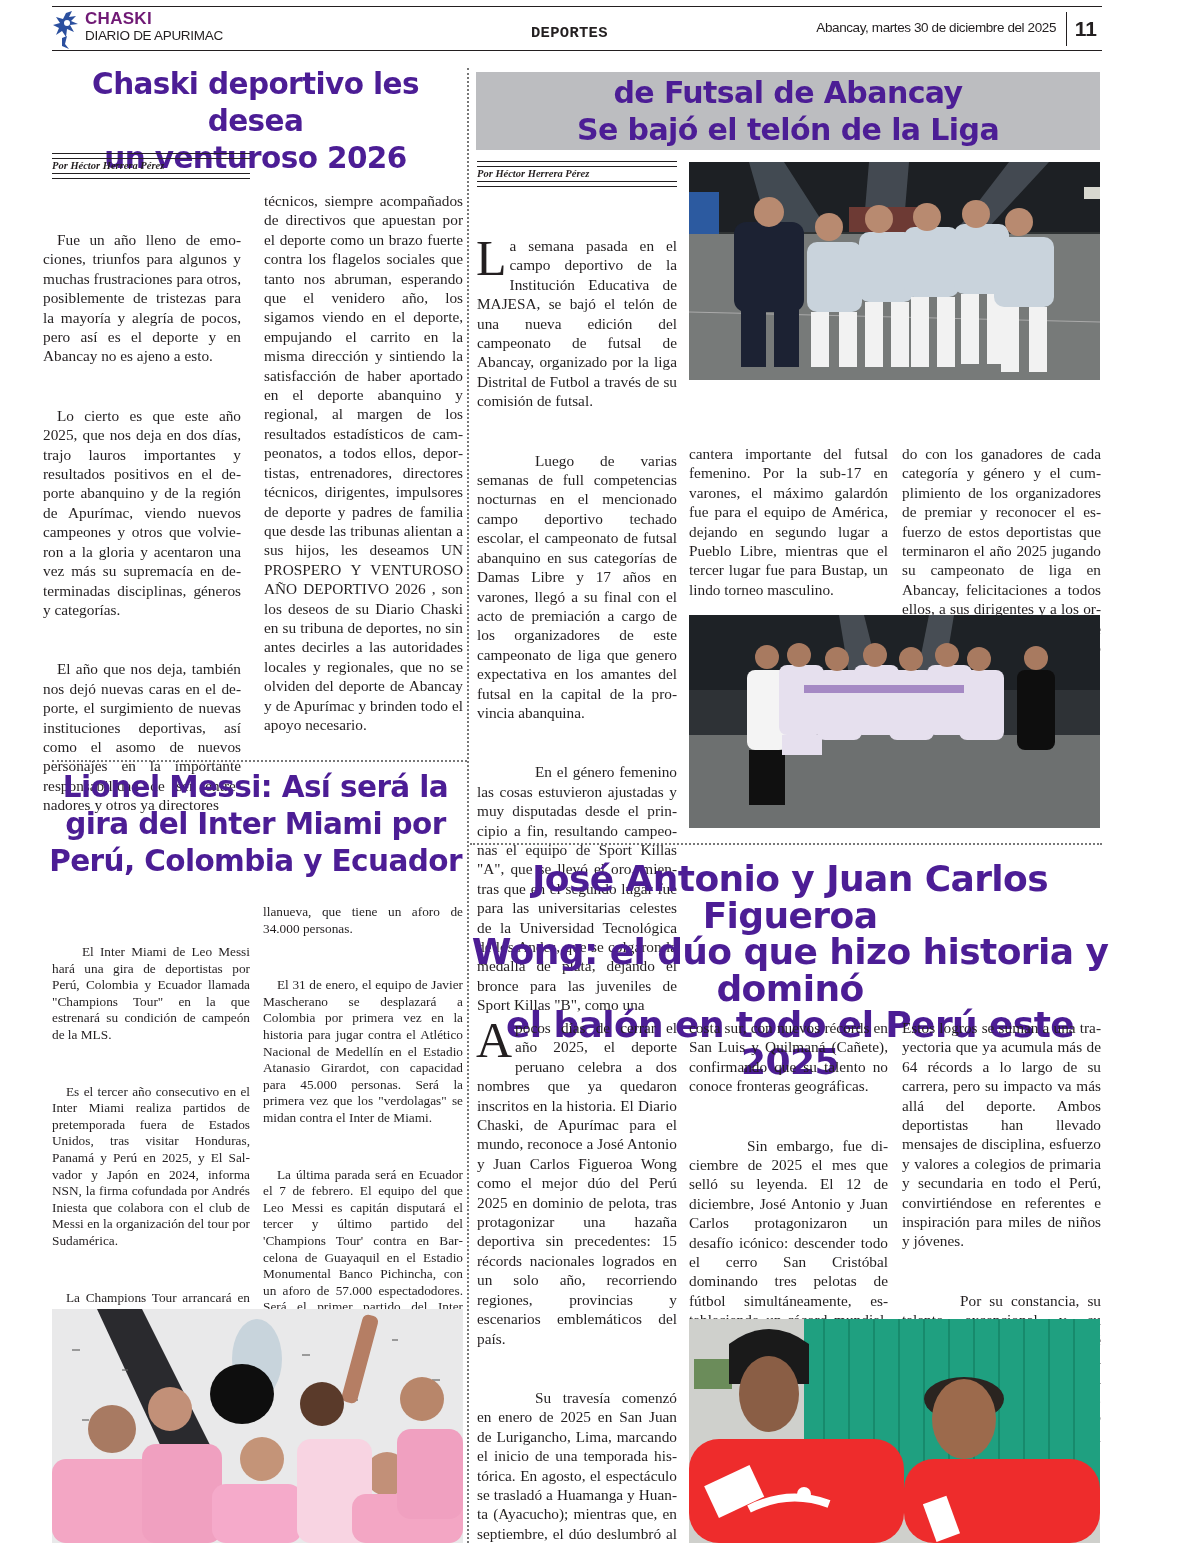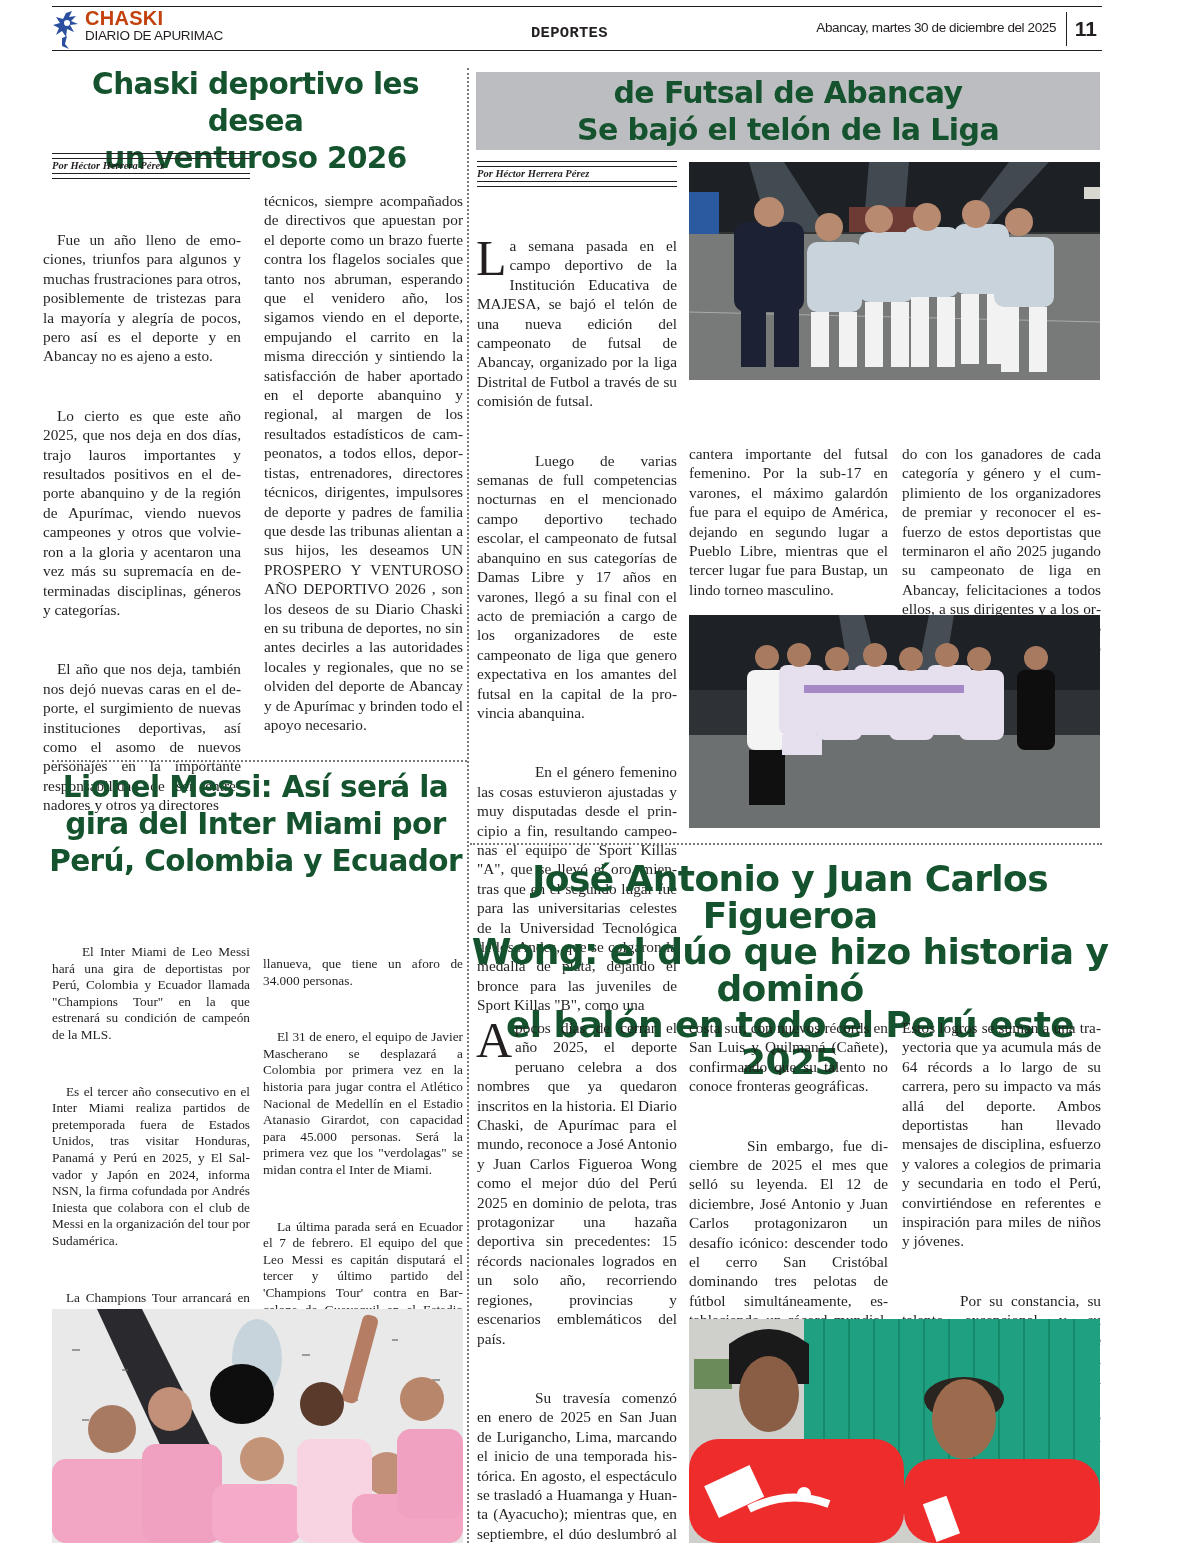--- a/index.html
+++ b/index.html
@@ -3,29 +3,29 @@
 <meta charset="utf-8">
 <style>
   * { box-sizing: border-box; margin: 0; padding: 0; }
   html, body { width: 1200px; height: 1545px; background: #fff; overflow: hidden; }
   body { position: relative; font-family: "Liberation Serif", "DejaVu Serif", serif; color: #231f20; }
 
   
   .masthead { position: absolute; left: 52px; top: 6px; width: 1050px; height: 45px; border-top: 1.5px solid #231f20; border-bottom: 1.5px solid #231f20; }
   .logo { position: absolute; left: 0; top: 3px; width: 30px; height: 40px; }
   .brand { position: absolute; left: 33px; top: 2px; font-family: "Liberation Sans", sans-serif; }
-  .brand-name { font-size: 20px; font-weight: bold; line-height: 19px; color: #c2410c; letter-spacing: 0.3px; }
+  .brand-name { font-size: 17px; font-weight: bold; line-height: 19px; color: #701a75; letter-spacing: 0.3px; }
   .brand-sub { font-size: 13.5px; line-height: 15px; color: #231f20; letter-spacing: -0.3px; }
   .section { position: absolute; left: 479px; top: 17px; font-family: Liberation Mono, monospace; font-weight: bold; font-size: 15.5px; letter-spacing: 0.3px; }
   .dateline { position: absolute; right: 46px; top: 13px; font-family: "Liberation Sans", sans-serif; font-size: 13.5px; letter-spacing: -0.4px; }
   .page-sep { position: absolute; right: 35px; top: 5px; width: 1.5px; height: 34px; background: #231f20; }
   .page-num { position: absolute; right: 5px; top: 10px; font-family: "Liberation Sans", sans-serif; font-weight: bold; font-size: 21px; }
 
   
-  .headline { position: absolute; font-family: "DejaVu Sans", sans-serif; font-weight: bold; color: #14532d; text-align: center; letter-spacing: -0.6px; }
+  .headline { position: absolute; font-family: "DejaVu Sans", sans-serif; font-weight: bold; color: #4c1d95; text-align: center; letter-spacing: -0.6px; }
   .byline-box { position: absolute; height: 26px; }
   .byline-box::before, .byline-box::after { content: ""; position: absolute; left: 0; right: 0; height: 4px; border-top: 1.5px solid #231f20; border-bottom: 1.5px solid #231f20; }
   .byline-box::before { top: 0; }
   .byline-box::after { bottom: 0; }
   .byline { position: absolute; left: 0; top: 7px; font-style: italic; font-weight: bold; font-size: 10.5px; }
   .col { position: absolute; font-size: 15.3px; line-height: 19.4px; text-align: justify; hyphens: manual; }
   .col p { text-indent: 14px; margin-bottom: 7px; margin-top: 40px; }
   .col p.noind { text-indent: 0; }
   .col p.bigind { text-indent: 58px; margin-bottom: 0; }
   .col p.tight { margin-bottom: 0; }
@@ -181,21 +181,21 @@
   <h1 class="headline" style="left:48px; top:769px; width:415px; font-size:29.5px; line-height:37px;">
     <span style="display:block">Lionel Messi: Así será la</span>
     <span style="display:block">gira del Inter Miami por</span>
     <span style="display:block">Perú, Colombia y Ecuador</span>
   </h1>
   <div class="col small" style="left:52px; top:904px; width:198px;">
     <p style="text-indent:30px">El Inter Miami de Leo Mes­si hará una gira de deportistas por Perú, Colombia y Ecuador lla­mada "Champions Tour" en la que estrenará su condición de cam­peón de la MLS.</p>
     <p>Es el tercer año consecutivo en el Inter Miami realiza partidos de pretemporada fuera de Estados Unidos, tras visitar Honduras, Panamá y Perú en 2025, y El Sal­vador y Japón en 2024, informa NSN, la firma cofundada por An­drés Iniesta que colabora con el club de Messi en la organización del tour por Sudamérica.</p>
     <p>La Champions Tour arrancará en Perú el próximo 24 de enero para enfrentarse al Club Alianza Lima, en el Estado Alejandro Vi­</p>
   </div>
-  <div class="col small" style="left:263px; top:916px; width:200px;">
+  <div class="col small" style="left:263px; top:864px; width:200px;">
     <p class="noind">llanueva, que tiene un aforo de 34.000 personas.</p>
     <p>El 31 de enero, el equipo de Ja­vier Mascherano se desplazará a Colombia por primera vez en la historia para jugar contra el At­lético Nacional de Medellín en el Estadio Atanasio Girardot, con capacidad para 45.000 personas. Será la primera vez que los "verdo­lagas" se midan contra el Inter de Miami.</p>
     <p>La última parada será en Ecua­dor el 7 de febrero. El equipo del que Leo Messi es capitán dispu­tará el tercer y último partido del 'Champions Tour' contra en Bar­celona de Guayaquil en el Estadio Monumental Banco Pichincha, con un aforo de 57.000 espectado­dores. Será el primer partido del Inter Miami contra un rival ecua­toriano.</p>
   </div>
 
   <div class="photo" style="left:52px; top:1309px; width:411px; height:234px;">
     <svg viewBox="0 0 411 234" preserveAspectRatio="none">
       <rect width="411" height="234" fill="#e9e9ea"></rect>
       <polygon points="45,0 90,0 160,140 110,140" fill="#2a2a2e"></polygon>
       <g fill="#666" opacity="0.6">

